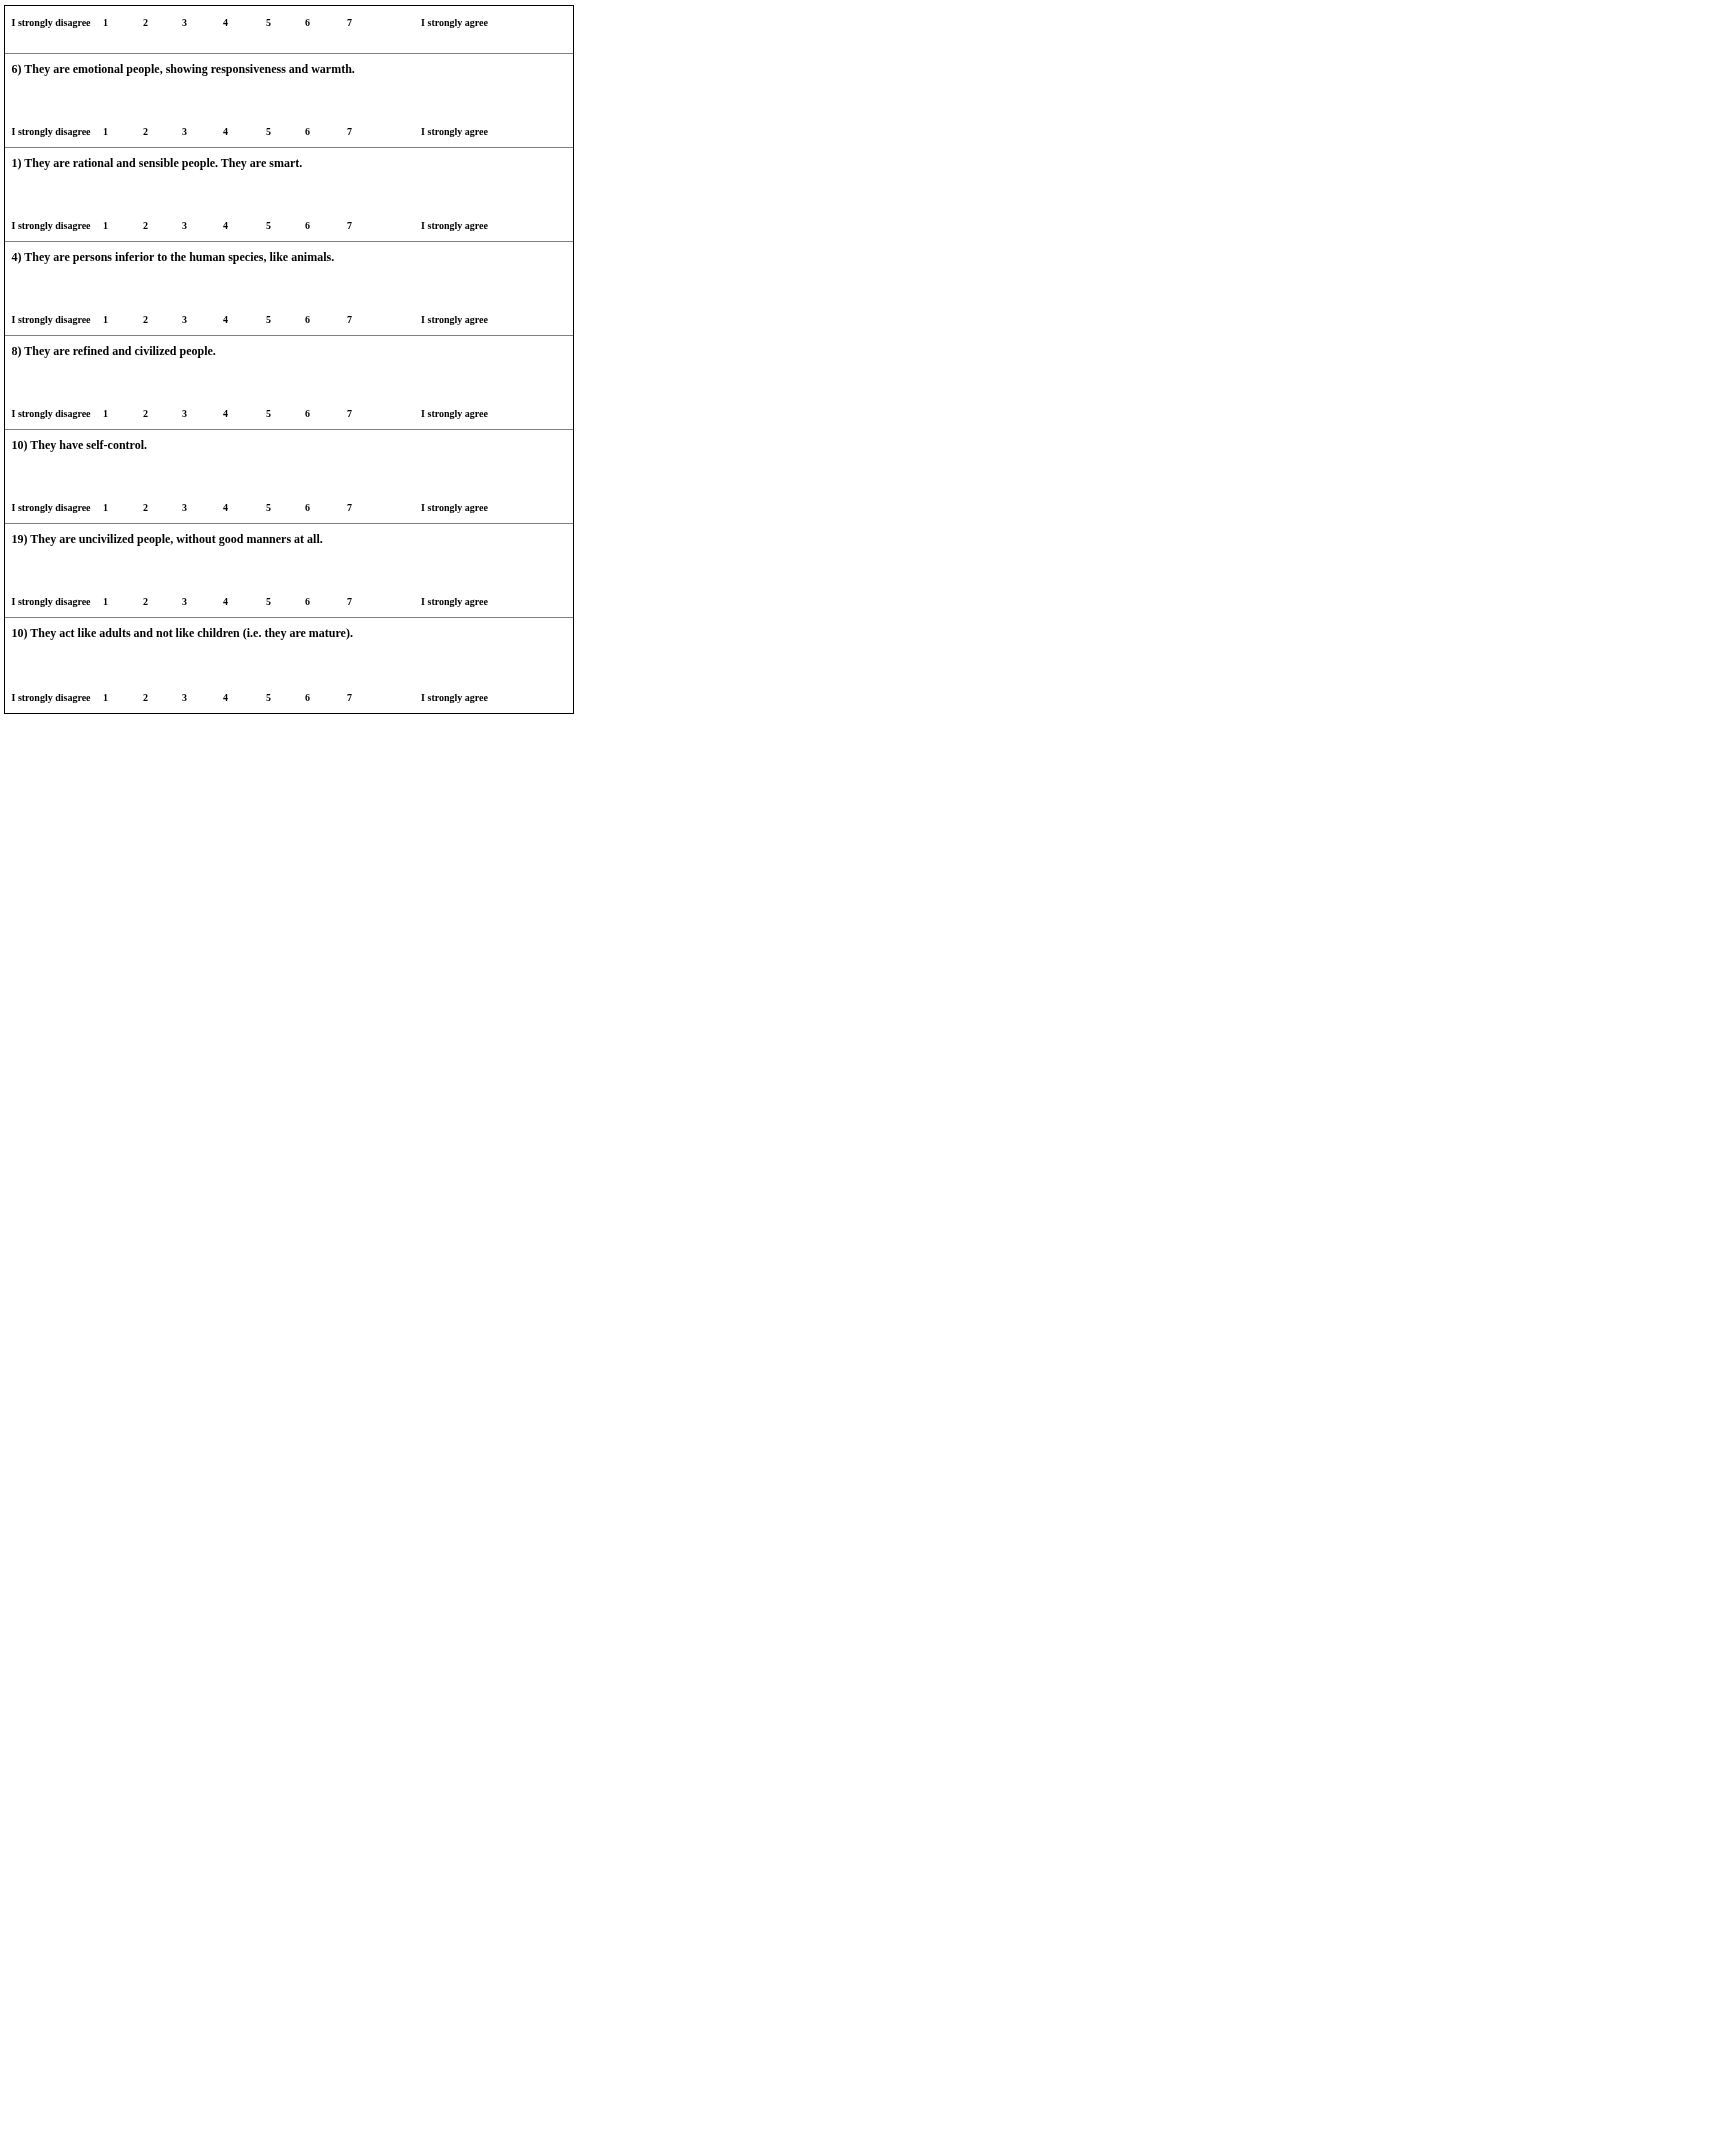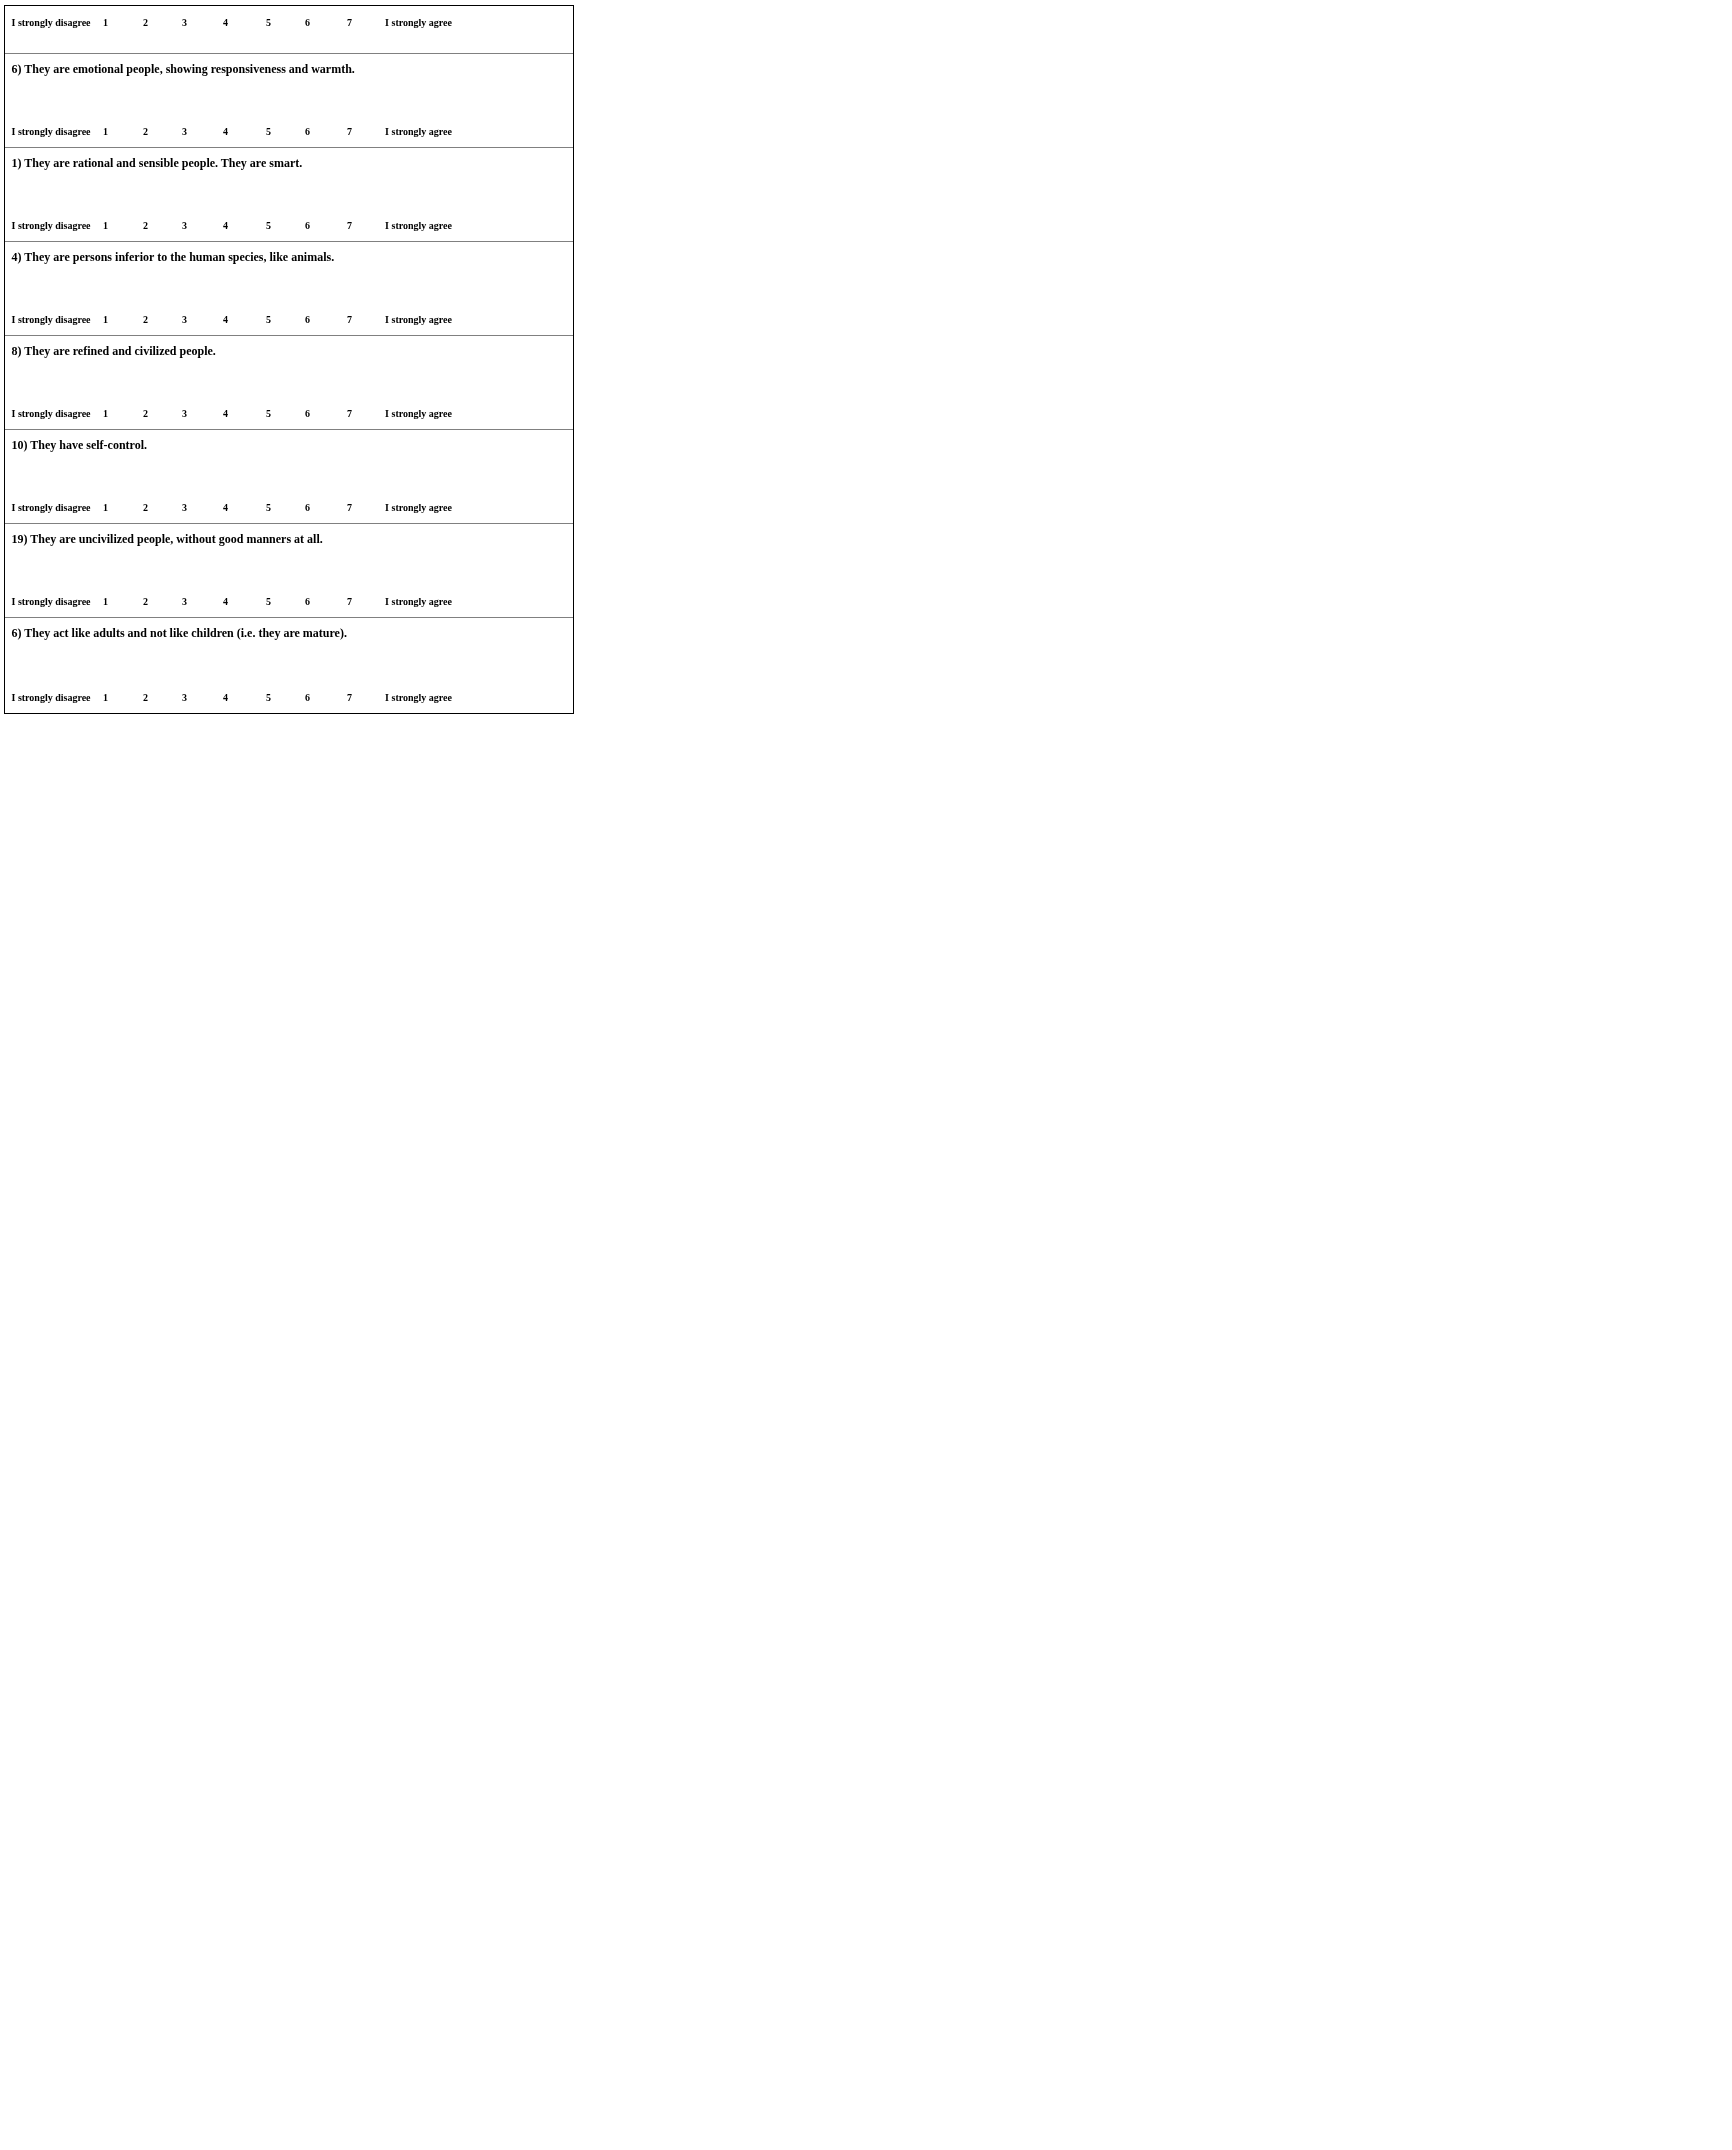--- a/index.html
+++ b/index.html
@@ -65,21 +65,21 @@
   .row-q .scale { bottom: 8.3px; }
   .scale span { position: absolute; white-space: nowrap; }
   .sl { left: 6.4px; }
   .p1 { left: 98px; }
   .p2 { left: 138px; }
   .p3 { left: 177px; }
   .p4 { left: 218px; }
   .p5 { left: 261px; }
   .p6 { left: 300px; }
   .p7 { left: 342px; }
-  .sr { left: 380px; }
+  .sr { left: 416px; }
 </style>
 </head>
 <body>
 
 <div class="page">
   <div class="sheet">
 
     <div class="row row-first">
       <div class="scale">
         <span class="sl">I strongly disagree</span>
@@ -178,21 +178,21 @@
         <span class="p3">3</span>
         <span class="p4">4</span>
         <span class="p5">5</span>
         <span class="p6">6</span>
         <span class="p7">7</span>
         <span class="sr">I strongly agree</span>
       </div>
     </div>
 
     <div class="row row-q">
-      <div class="q">6) They act like adults and not like children (i.e. they are mature).</div>
+      <div class="q">10) They act like adults and not like children (i.e. they are mature).</div>
       <div class="scale">
         <span class="sl">I strongly disagree</span>
         <span class="p1">1</span>
         <span class="p2">2</span>
         <span class="p3">3</span>
         <span class="p4">4</span>
         <span class="p5">5</span>
         <span class="p6">6</span>
         <span class="p7">7</span>
         <span class="sr">I strongly agree</span>

